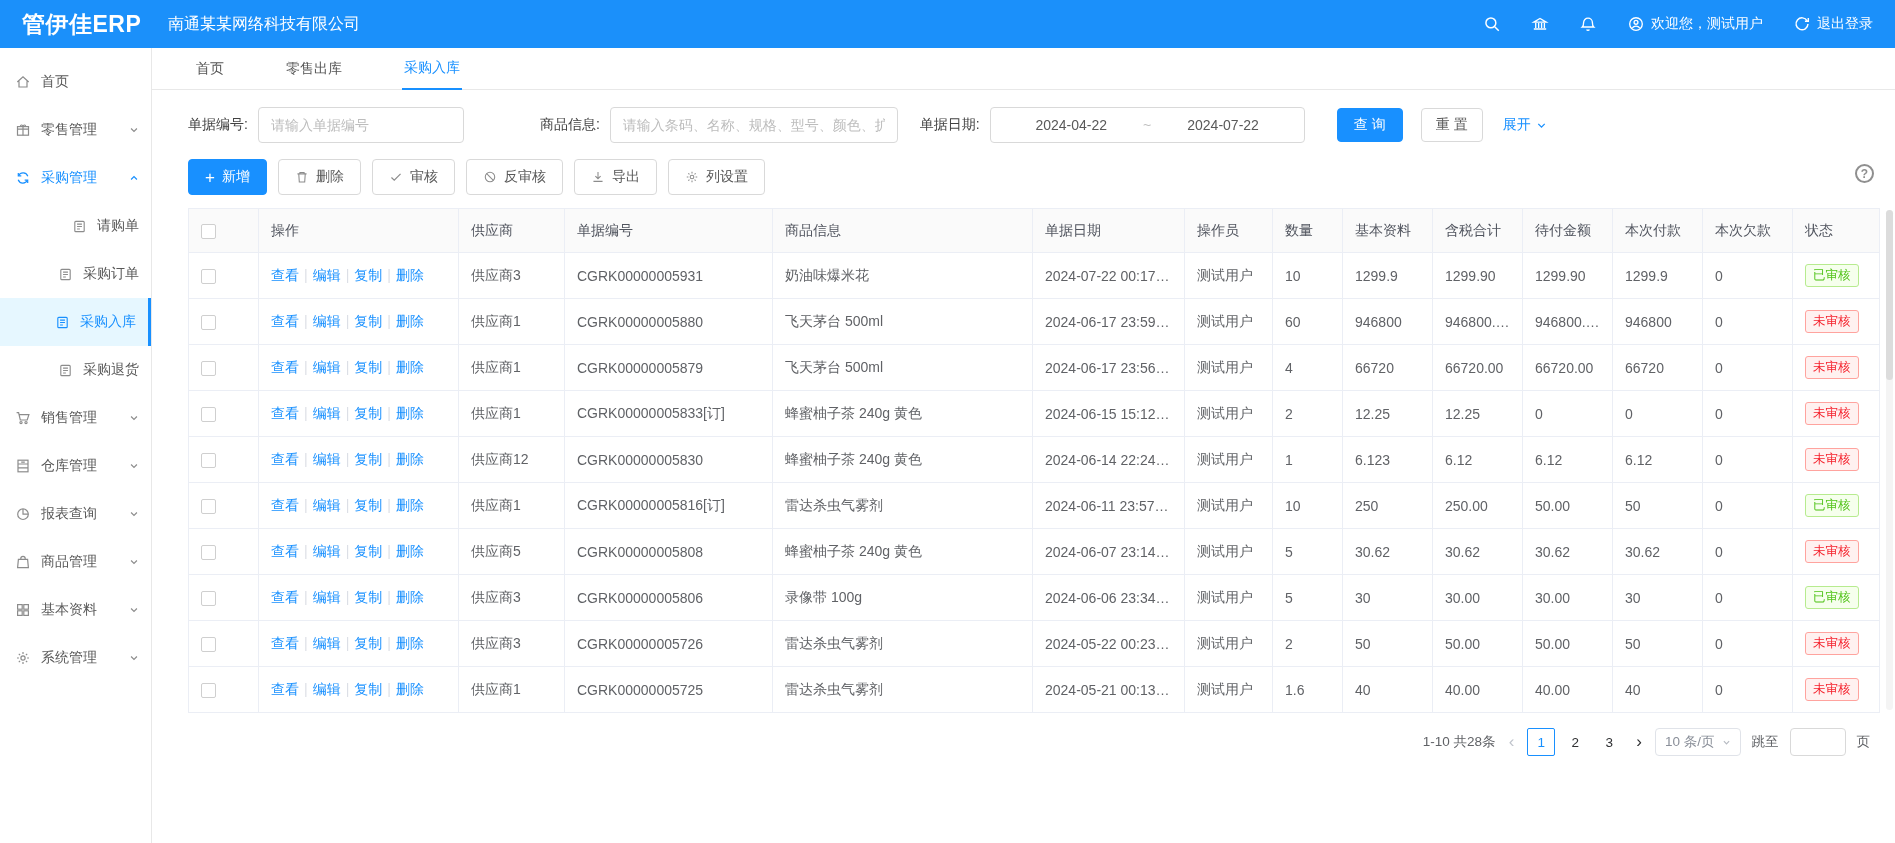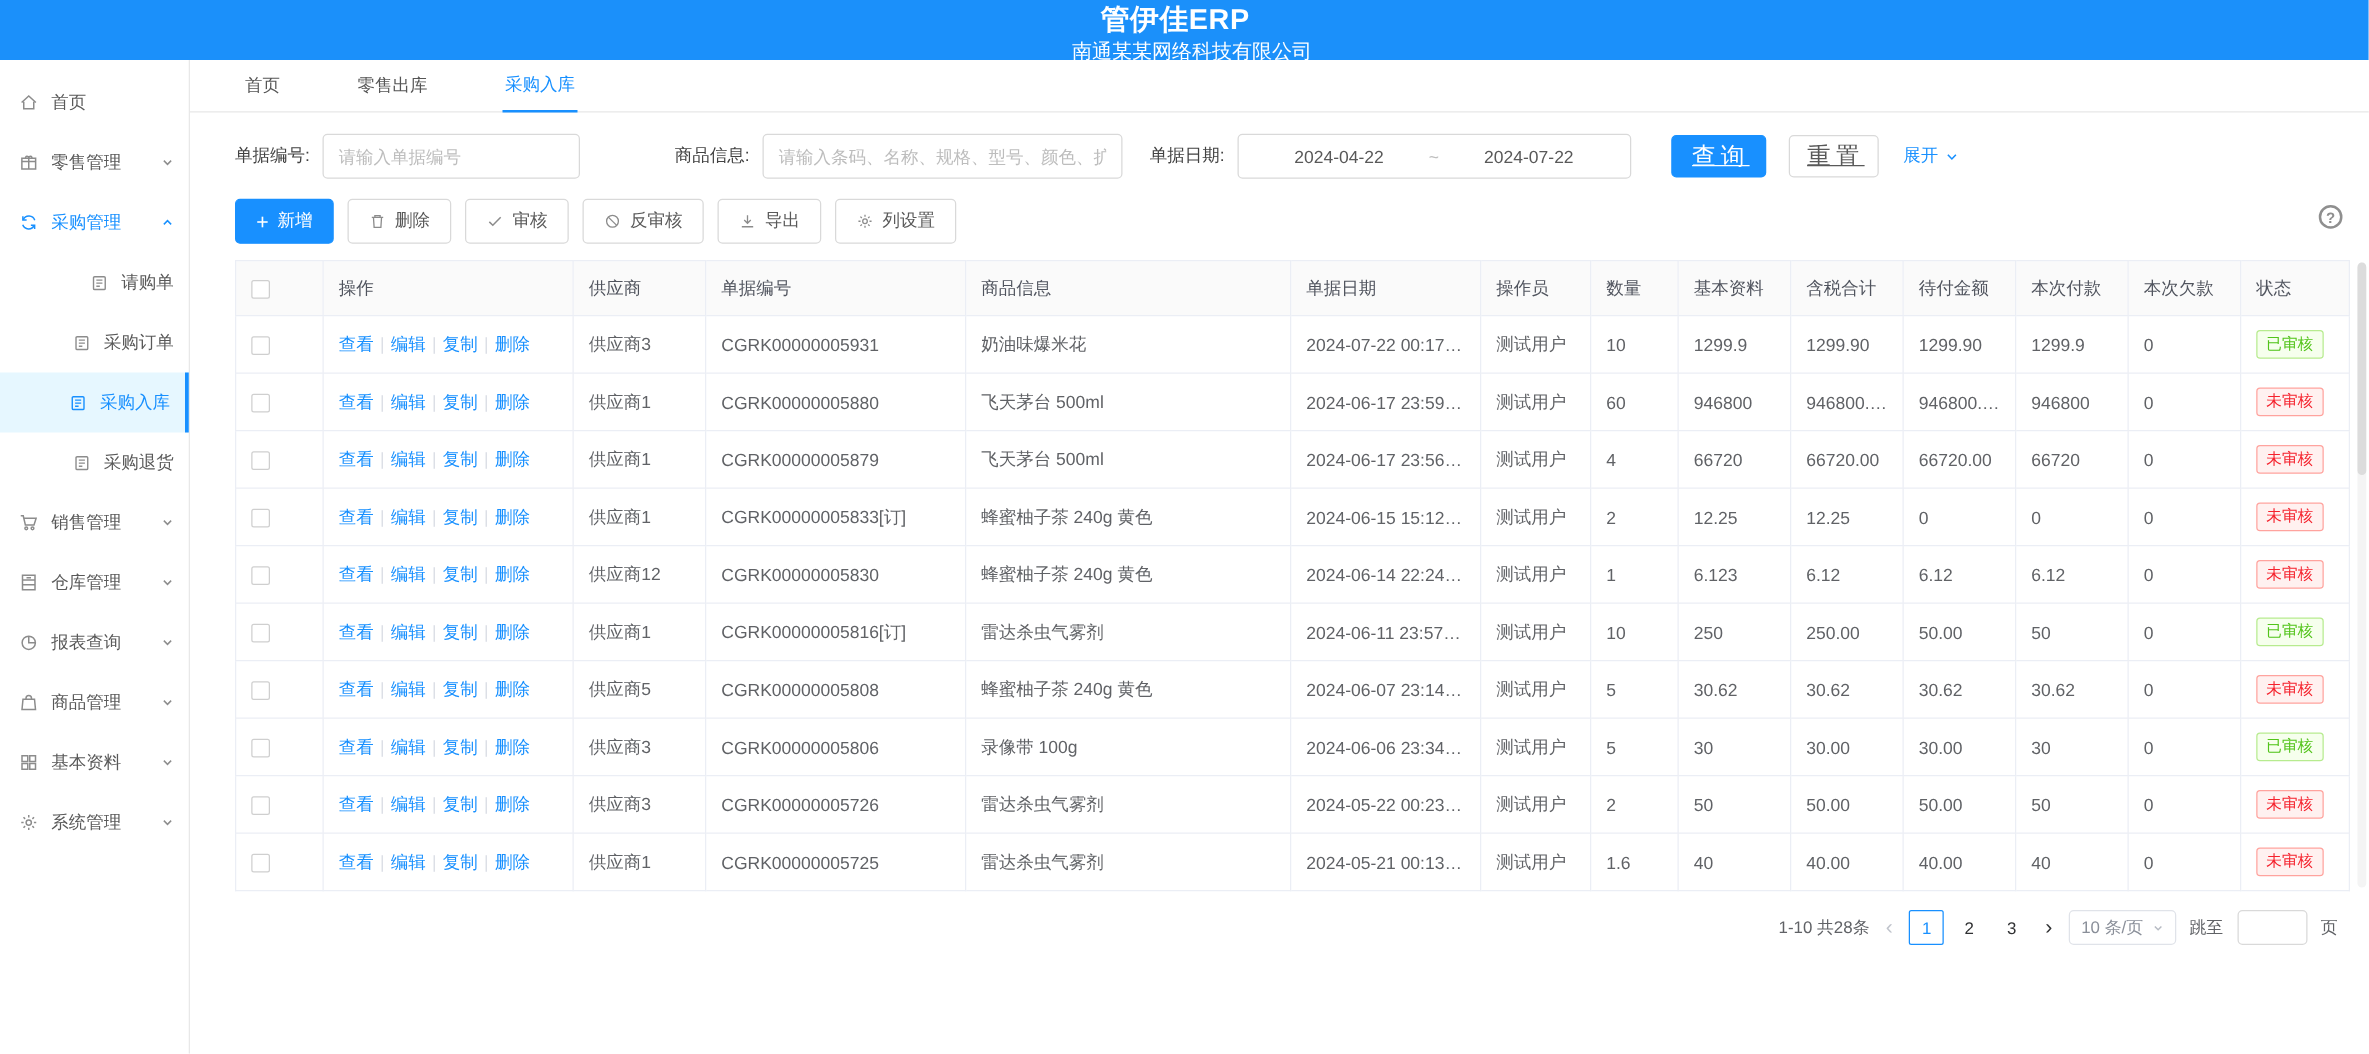--- a/index.html
+++ b/index.html
@@ -1,20 +1,20 @@
 <!DOCTYPE html>
 <html><head>
 <meta charset="utf-8">
 <style>
   * { box-sizing: border-box; margin: 0; padding: 0; }
   html,body { width:1895px; height:843px; overflow:hidden; background:#fff;
     font-family:"Liberation Sans","DejaVu Sans",sans-serif; color:#333; }
 
   
-  .topbar { display:flex; align-items:center; height:48px; background:#1b90fa; color:#fff; padding:0 22px;flex-direction:column; }
+  .topbar { display:flex; align-items:center; height:48px; background:#1b90fa; color:#fff; padding:14px 22px; }
   .logo { font-size:23px; font-weight:bold; letter-spacing:.5px; width:134px; }
   .company { font-size:16px; margin-left:12px; }
   .topbar-right { margin-left:auto; display:flex; align-items:center; gap:30px; font-size:14px; }
   .tb-item { display:flex; align-items:flex-end; gap:6px; cursor:pointer; }
   .tb-item svg { display:block; }
 
   
   .layout { display:flex; height:795px; }
   .sidebar { width:152px; flex-shrink:0; border-right:1px solid #e8e8e8; padding-top:10px; }
   .side-item { display:flex; align-items:center; height:48px; padding:0 12px 0 15px; font-size:14px; color:#595959; cursor:pointer; position:relative; }
@@ -35,21 +35,21 @@
   .tab.active { color:#1890ff; border-bottom:2px solid #1890ff; margin-bottom:-1px; }
 
   
   .filters { display:flex; align-items:center; padding:17px 0 13px 36px; font-size:14px; color:#424242; }
   .f-label { margin-right:10px; white-space:nowrap; }
   .input { height:36px; border:1px solid #d9d9d9; border-radius:4px; padding:0 12px; font-size:14px; color:#333; outline:none; }
   .input::placeholder { color:#bdbdbd; }
   .w-doc { width:206px; margin-right:76px; }
   .w-prod { width:288px; margin-right:22px; }
   .datebox { height:36px; width:315px; border:1px solid #d9d9d9; border-radius:4px; display:flex; align-items:center; justify-content:center; gap:36px; color:#595959; margin-right:32px; cursor:pointer; }
-  .btn { height:34px; border-radius:4px; font-size:19px; cursor:pointer; border:1px solid #d9d9d9; background:#fff; color:#595959;text-decoration:underline; }
+  .btn { height:34px; border-radius:4px; font-size:14px; cursor:pointer; border:1px solid #d9d9d9; background:#fff; color:#595959; }
   .btn-search { background:#1890ff; border-color:#1890ff; color:#fff; padding:0 12px 0 16px; letter-spacing:4px; margin-right:18px; }
   .btn-reset { padding:0 10px 0 14px; letter-spacing:4px; margin-right:20px; }
   .link-expand { color:#1890ff; display:flex; align-items:center; gap:5px; cursor:pointer; }
 
   
   .toolbar { display:flex; align-items:center; gap:11px; padding:3px 0 13px 36px; position:relative; }
   .tbtn { display:inline-flex; align-items:center; gap:7px; height:36px; padding:0 16px; border:1px solid #d9d9d9; border-radius:4px; background:#fff; color:#595959; font-size:14px; cursor:pointer; }
   .tbtn .ticn { display:flex; color:#8c8c8c; }
   .tbtn.primary { background:#1890ff; border-color:#1890ff; color:#fff; }
   .tbtn.primary .plus { font-size:17px; line-height:1; color:#fff; }

